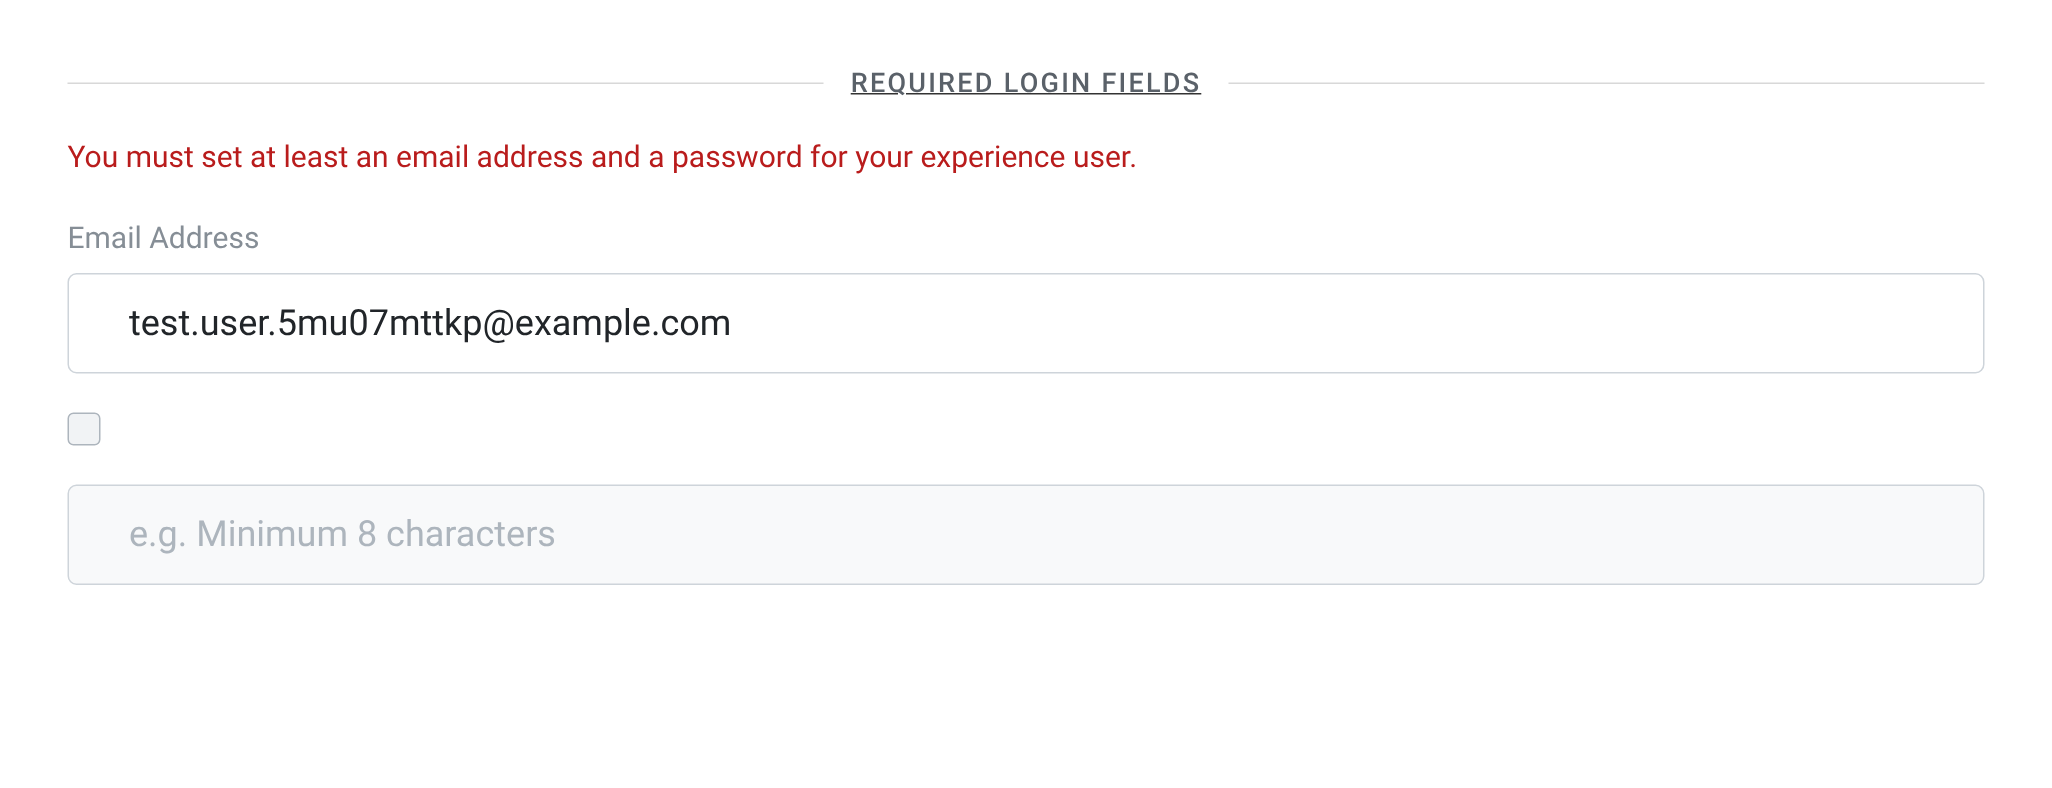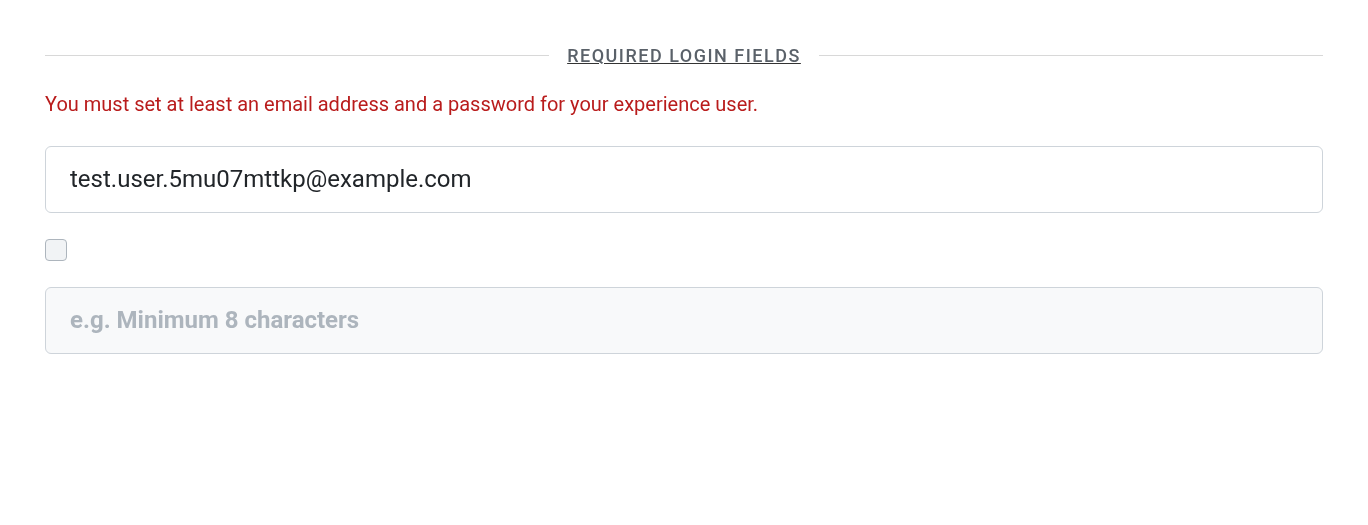--- a/index.html
+++ b/index.html
@@ -43,37 +43,36 @@
     }
     .field-label {
       display: block;
       font-size: 20px;
       color: #868e96;
       margin-bottom: 12px;
       font-weight: 400;
     }
     .text-input {
       width: 100%;
-      padding: 18px 24px;
+      padding: 18px 40px;
       font-size: 24px;
       border: 1px solid #ced4da;
       border-radius: 6px;
       background: #ffffff;
       color: #212529;
       font-family: inherit;
       line-height: 1.2;
     }
     .text-input::placeholder {
       color: #adb5bd;
     }
     .text-input:disabled,
     .text-input.disabled {
       background: #f8f9fa;
       color: #0c4a6e;
-      font-weight: bold;
     }
     .checkbox-row {
       display: flex;
       align-items: center;
       gap: 12px;
       margin-bottom: 26px;
       margin-top: 6px;
     }
     .checkbox {
       width: 22px;
@@ -95,20 +94,21 @@
 
 <div class="section-header">
   <div class="line"></div>
   <div class="title">REQUIRED LOGIN FIELDS</div>
   <div class="line"></div>
 </div>
 
 <p class="description">You must set at least an email address and a password for your experience user.</p>
 
 <div class="field-group">
+  <label class="field-label">Email Address</label>
   <input type="text" class="text-input" value="test.user.5mu07mttkp@example.com" style="">
 </div>
 
 <div class="checkbox-row">
   <div class="checkbox"></div>
 </div>
 
 <div class="field-group">
   <input type="password" class="text-input disabled" disabled="" placeholder="e.g. Minimum 8 characters" style="">
 </div>

